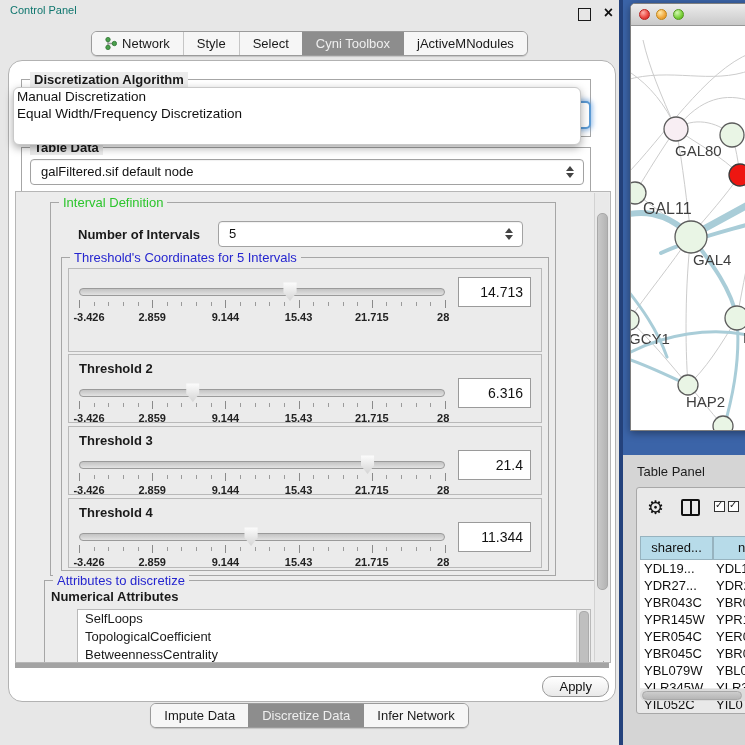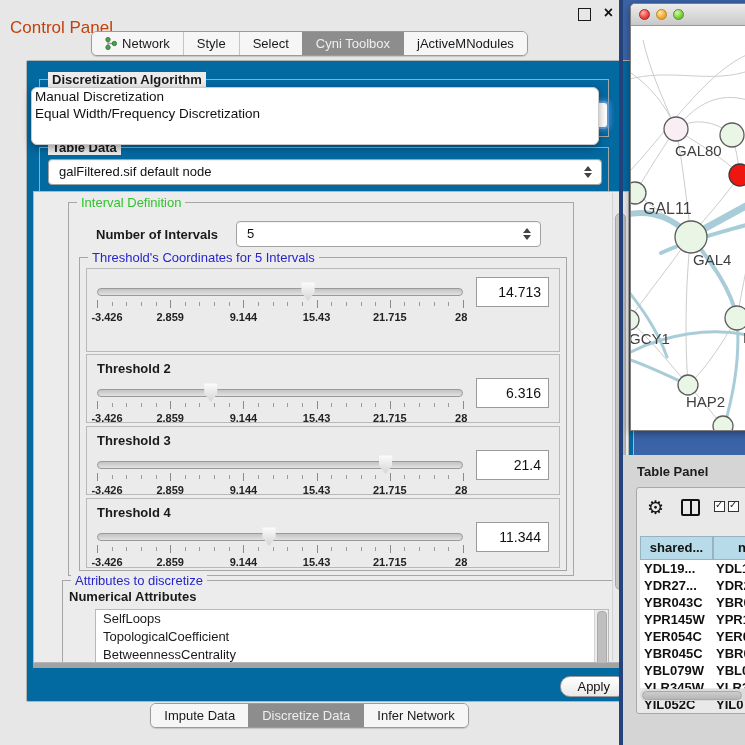--- a/index.html
+++ b/index.html
@@ -2,32 +2,32 @@
 <html><head>
 <meta charset="utf-8">
 <style>
   html,body{margin:0;padding:0;}
   #root{position:relative;width:745px;height:745px;overflow:hidden;background:#3b64a8;
         font-family:"Liberation Sans","DejaVu Sans",sans-serif;font-size:13px;color:#1a1a1a;
         -webkit-font-smoothing:antialiased;}
   
   #cpanel{position:absolute;left:0;top:0;width:619px;height:745px;background:#e7e7e7;border-right:1px solid #8e8e8e;}
   #cp-titlebar{position:absolute;left:0;top:0;width:100%;height:27px;background:#e7e7e7;}
-  #cp-title{position:absolute;left:10px;top:18px;font-size:17px;color:#c2410c;}
+  #cp-title{position:absolute;left:10px;top:4px;font-size:11px;color:#0f766e;}
   #float-btn{position:absolute;right:28px;top:8px;width:11px;height:11px;border:1.5px solid #1a1a1a;background:transparent;cursor:default;}
   #close-btn{position:absolute;right:6px;top:3px;font-size:16px;font-weight:900;color:#111;line-height:20px;}
   
   #top-tabs{position:absolute;left:0;top:31px;width:100%;display:flex;justify-content:center;}
   .tabgroup{display:inline-flex;border:1px solid #9b9b9b;border-radius:6px;overflow:hidden;background:#f6f6f6;box-shadow:0 1px 1px rgba(0,0,0,.15);}
   .tab{padding:4px 13px;font-size:13px;background:#f6f6f6;color:#1a1a1a;display:flex;align-items:center;gap:5px;}
   .tab + .tab{border-left:1px solid #c6c6c6;}
   .tab.selected{background:#8d8d8d;color:#efefef;border-left-color:#8d8d8d;}
   .tab.selected + .tab{border-left-color:#8d8d8d;}
   
-  #main{position:absolute;left:26px;top:60px;width:606px;height:640px;background:#0369a1;border:1px solid #b2b2b2;border-radius:2px;}
+  #main{position:absolute;left:8px;top:60px;width:606px;height:640px;background:#ffffff;border:1px solid #b2b2b2;border-radius:14px;}
   .group{position:absolute;border:1px solid #a6a6a6;}
   .gtitle{position:absolute;top:-8px;left:8px;background:#ececec;padding:0 4px;font-size:13px;white-space:nowrap;}
   .t-bold{font-weight:bold;color:#1a1a1a;}
   .t-green{color:#2dc52d;}
   .t-blue{color:#2525cf;}
   
   .combo{position:absolute;background:#fff;border:1px solid #a2a2a2;border-radius:4px;box-shadow:inset 0 1px 1px rgba(0,0,0,.06);}
   .combo .cval{position:absolute;left:10px;top:0;line-height:24px;font-size:13px;color:#111;white-space:nowrap;}
   .stepper{position:absolute;right:9px;top:50%;transform:translateY(-50%);width:8px;height:12px;}
   .stepper .up{position:absolute;top:0;left:0;width:0;height:0;border-left:4px solid transparent;border-right:4px solid transparent;border-bottom:5px solid #444;}
@@ -84,21 +84,21 @@
   #netwin{position:absolute;left:630px;top:3px;width:130px;height:426px;background:#fff;border:1px solid #7e7e7e;
           border-radius:5px 5px 0 0;overflow:hidden;box-shadow:0 2px 8px rgba(0,0,0,.4);}
   #net-titlebar{position:absolute;left:0;top:0;width:100%;height:21px;background:linear-gradient(#ececec,#c9c9c9);border-bottom:1px solid #979797;}
   .light{position:absolute;top:5px;width:11px;height:11px;border-radius:50%;}
   .light.red{left:8px;background:radial-gradient(circle at 35% 30%,#ffb0a8,#ea433d 60%,#c22722);border:1px solid #b5201d;box-sizing:border-box;}
   .light.yellow{left:25px;background:radial-gradient(circle at 35% 30%,#ffe9a8,#f0a63a 60%,#d98f1f);border:1px solid #c08416;box-sizing:border-box;}
   .light.green{left:42px;background:radial-gradient(circle at 35% 30%,#d2f8b0,#79cf38 60%,#53a41a);border:1px solid #51991d;box-sizing:border-box;}
   #net-canvas{position:absolute;left:0;top:21px;}
   #net-canvas text{font-family:"Liberation Sans","DejaVu Sans",sans-serif;fill:#3f3f3f;}
   
-  #tpanel{position:absolute;left:623px;top:455px;width:122px;height:290px;background:#d5d5d5;font-weight:bold;}
+  #tpanel{position:absolute;left:623px;top:455px;width:122px;height:290px;background:#d5d5d5;}
   #tpanel-title{position:absolute;left:14px;top:9px;font-size:13px;color:#1c1c1c;}
   #tinner{position:absolute;left:13px;top:32px;width:120px;height:225px;background:#e9e9e9;border:1px solid #a8a8a8;border-radius:3px;overflow:hidden;}
   #ttoolbar{position:absolute;left:0;top:0;width:100%;height:40px;}
   #gear{position:absolute;left:10px;top:8px;font-family:"DejaVu Sans",sans-serif;font-size:19px;color:#111;line-height:22px;}
   #split-icon{position:absolute;left:44px;top:11px;width:19px;height:17px;border:2px solid #111;border-radius:2px;box-sizing:border-box;}
   #split-icon:before{content:"";position:absolute;left:50%;top:0;width:2px;height:100%;background:#111;transform:translateX(-50%);}
   .cb{position:absolute;top:13px;width:11px;height:11px;border:1.5px solid #333;box-sizing:border-box;background:#fff;}
   .cb:after{content:"✓";position:absolute;left:0px;top:-3px;font-size:10px;font-weight:bold;color:#222;font-family:"DejaVu Sans",sans-serif;}
   #cb1{left:77px;} #cb2{left:91px;}
   #thead{position:absolute;left:3px;top:48px;height:24px;}

